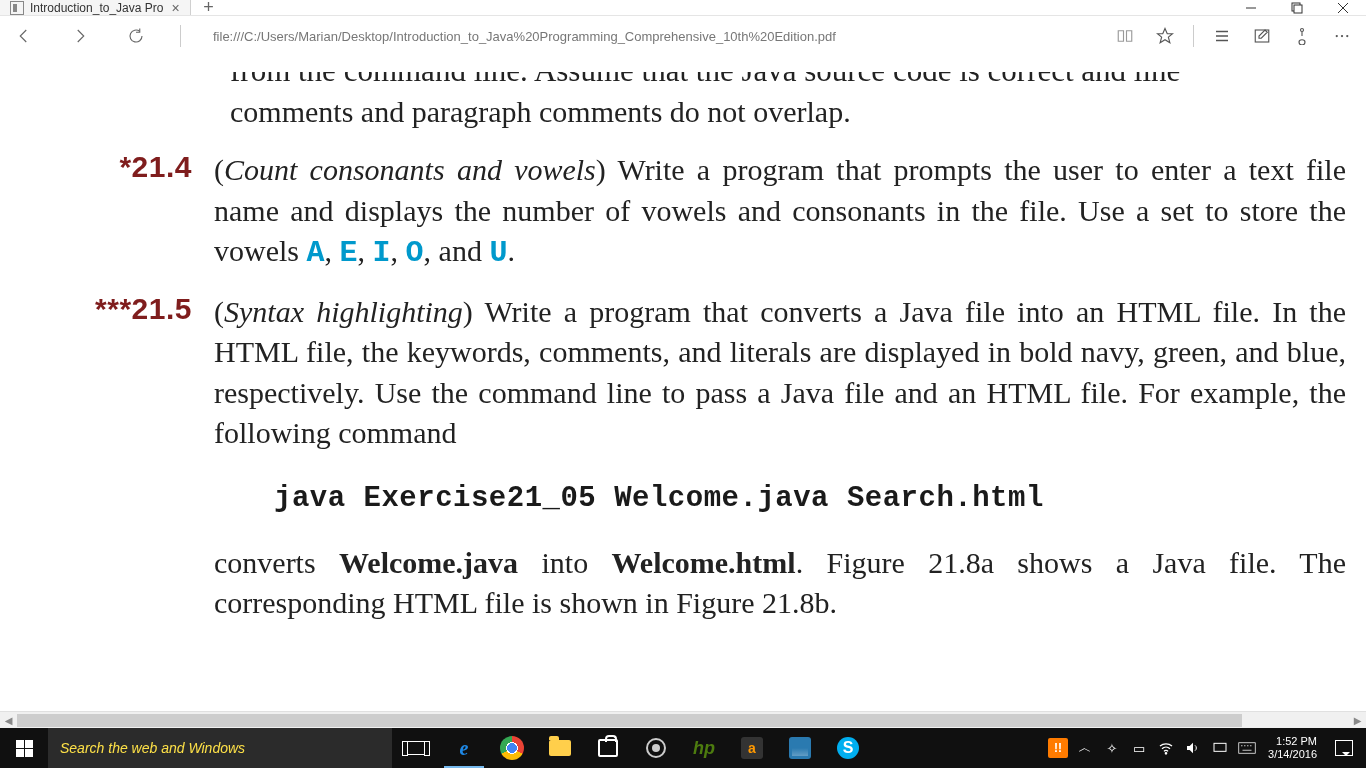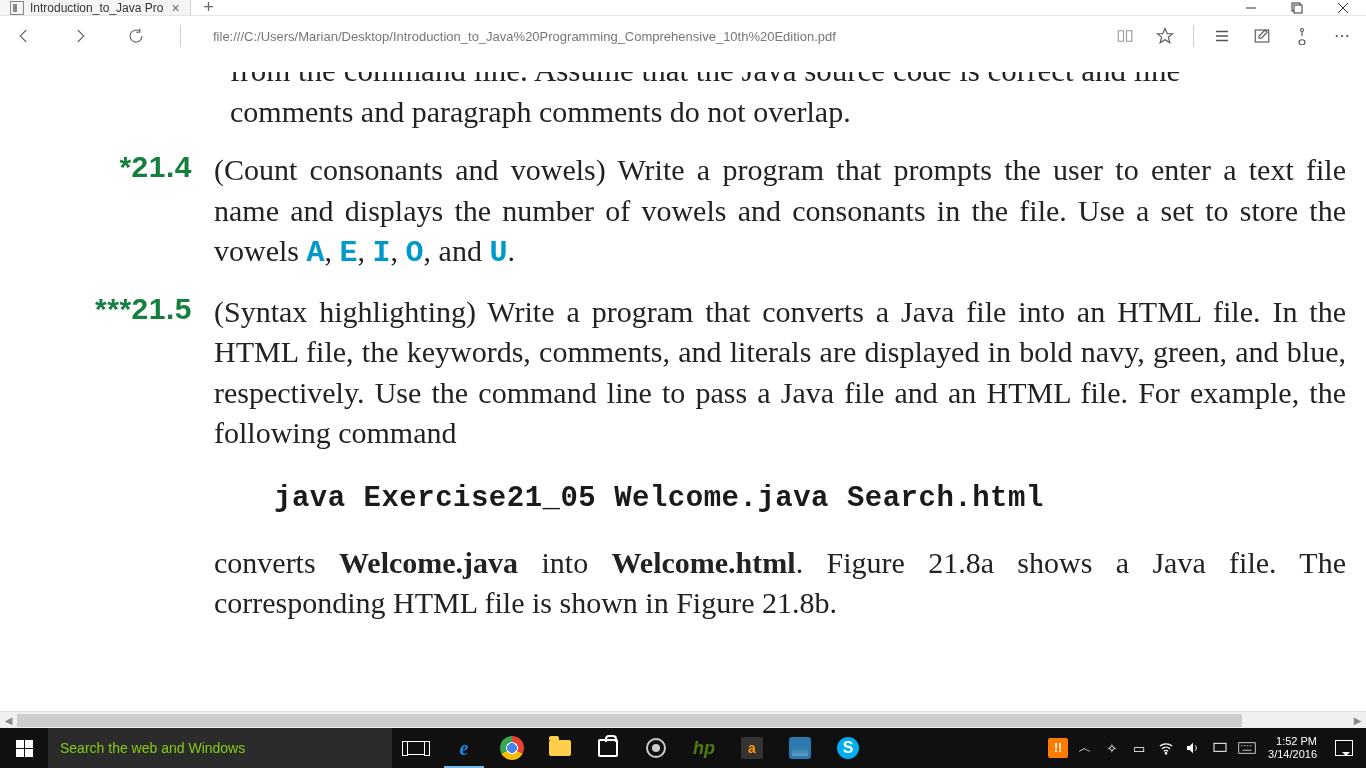--- a/index.html
+++ b/index.html
@@ -28,39 +28,39 @@
     .tool-btn { width: 36px; height: 36px; display: flex; align-items: center; justify-content: center; color: #555; }
     .tool-btn svg { width: 18px; height: 18px; }
 
     
     .doc-view { position: absolute; top: 72px; left: 0; right: 14px; bottom: 40px; overflow: hidden; background: #fff; margin-left: 44px; }
     .doc-content { font-family: Georgia, 'Times New Roman', serif; color: #1a1a1a; padding-left: 0; }
     .line-cut { font-size: 31px; color: #222; margin-left: 186px; line-height: 1.35; margin-top: -22px; white-space: nowrap; }
     .para { font-size: 30px; color: #222; line-height: 1.35; text-align: justify; }
     .p-top { margin-left: 186px; margin-right: 6px; }
     .exercise { display: flex; margin-top: 18px; }
-    .ex-num { width: 170px; flex-shrink: 0; text-align: right; font-size: 30px; font-weight: bold; color: #15803d; padding-right: 22px; font-family: Arial, Helvetica, sans-serif; letter-spacing: 0.5px; }
+    .ex-num { width: 170px; flex-shrink: 0; text-align: right; font-size: 30px; font-weight: bold; color: #7f1d1d; padding-right: 22px; font-family: Arial, Helvetica, sans-serif; letter-spacing: 0.5px; }
     .ex-body { flex: 1; margin-right: 6px; }
-    .ital { }
+    .ital { font-style: italic; }
     .mono-blue { font-family: "Courier New", monospace; font-weight: bold; color: #0099cc; }
     .code-line { font-family: "Courier New", monospace; font-weight: bold; font-size: 29px; margin: 28px 0 28px 60px; letter-spacing: 0.5px; }
     .boldserif { font-weight: bold; }
 
     
     .hscroll { position: absolute; left: 0; right: 0; bottom: 40px; height: 17px; background: #f0f0f0; border-top: 1px solid #e0e0e0; display: flex; align-items: center; }
     .hscroll .arrow { width: 17px; height: 17px; display: flex; align-items: center; justify-content: center; color: #888; font-size: 10px; }
     .hscroll-track { flex: 1; background: #f0f0f0; position: relative; height: 17px; }
     .hscroll-thumb { position: absolute; left: 0; width: 92%; height: 13px; top: 2px; background: #cdcdcd; }
 
     
     .taskbar { position: absolute; left: 0; right: 0; bottom: 0; height: 40px; background: #101010; display: flex; align-items: stretch; color: #fff; }
     .start-btn { width: 48px; display: flex; align-items: center; justify-content: center; }
     .win-logo { display: grid; grid-template-columns: 8px 8px; grid-template-rows: 8px 8px; gap: 1px; }
     .win-logo span { background: #fff; }
-    .search-box { width: 344px; background: #2b2b2b; display: flex; align-items: center; padding-left: 12px; color: #84cc16; font-size: 14px; }
+    .search-box { width: 344px; background: #2b2b2b; display: flex; align-items: center; padding-left: 12px; color: #fde047; font-size: 14px; font-style: italic; }
     .task-icons { display: flex; align-items: center; }
     .task-icon { width: 48px; height: 40px; display: flex; align-items: center; justify-content: center; position: relative; }
     .task-icon.active::after { content: ""; position: absolute; bottom: 0; left: 4px; right: 4px; height: 2px; background: #76b9ed; }
     .ico { width: 24px; height: 24px; display: flex; align-items: center; justify-content: center; font-size: 16px; border-radius: 3px; }
     .edge { color: #1e88e5; font-weight: bold; font-size: 20px; font-style: italic; font-family: Georgia, serif; }
     .chrome { background: radial-gradient(circle at 50% 50%, #4285f4 0 28%, #fff 28% 35%, transparent 35%), conic-gradient(#ea4335 0 120deg, #fbbc05 120deg 240deg, #34a853 240deg 360deg); border-radius: 50%; }
     .folder { width: 22px; height: 16px; background: #ffcf4b; border-radius: 2px; position: relative; }
     .folder::before { content: ""; position: absolute; top: -4px; left: 0; width: 10px; height: 4px; background: #ffcf4b; border-radius: 2px 2px 0 0; }
     .store { color: #fff; border: 2px solid #fff; border-radius: 2px; width: 20px; height: 18px; position: relative; }
     .store::before { content: ""; position: absolute; top: -6px; left: 5px; width: 8px; height: 5px; border: 2px solid #fff; border-bottom: none; border-radius: 4px 4px 0 0; }

